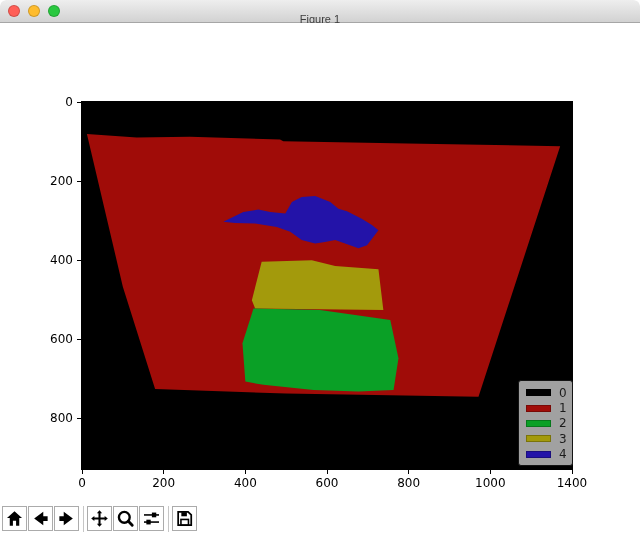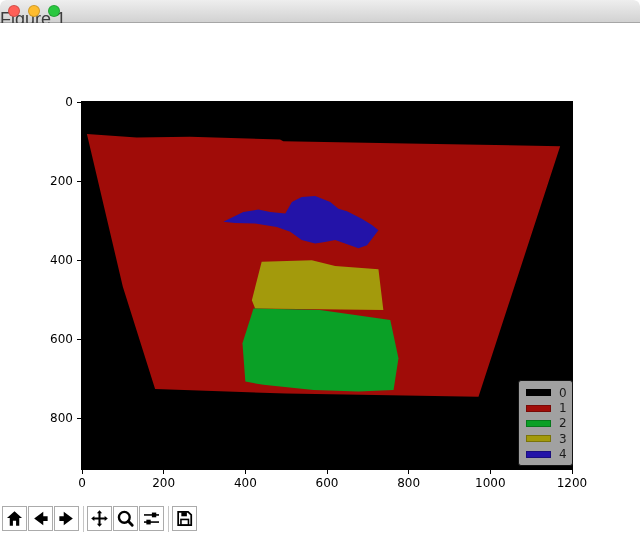--- a/index.html
+++ b/index.html
@@ -5,21 +5,21 @@
   html,body{margin:0;padding:0;background:#ffffff;}
   *{box-sizing:border-box;}
   .window{position:relative;width:640px;height:536px;background:#ffffff;overflow:hidden;
           font-family:"DejaVu Sans",sans-serif;border-radius:6px 6px 0 0;}
   
   .titlebar{position:absolute;top:0;left:0;width:640px;height:23px;
             background:linear-gradient(#eeeeee,#d2d2d2);
             border-bottom:1px solid #a6a6a6;border-radius:6px 6px 0 0;}
   .traffic{position:absolute;top:5px;left:8px;display:flex;gap:8px;}
   .tl{width:12px;height:12px;border-radius:50%;border:0.5px solid rgba(0,0,0,0.18);}
-  .wtitle{width:100%;text-align:left;line-height:22px;font-size:18px;color:#3d3d3d;
+  .wtitle{width:100%;text-align:center;line-height:22px;font-size:11px;color:#3d3d3d;
           font-family:"Liberation Sans",sans-serif;margin-top:8px;}
   
   .canvas{position:absolute;top:23px;left:0;width:640px;height:479px;background:#ffffff;}
   .plotbox{position:absolute;left:81px;top:78px;width:492px;height:369px;
            border:1px solid #000;background:#000;}
   .plotbox svg{display:block;width:100%;height:100%;}
   .tick{position:absolute;background:#000;}
   .ticklabel{position:absolute;font-size:12px;color:#000;line-height:16px;}
   .xlab{text-align:center;}
   .ylab{text-align:right;}
@@ -69,21 +69,21 @@
         <div class="ticklabel xlab" style="left: 133.667px; top: 452px; width: 60px;">200</div>
         <div class="tick" style="left: 244.833px; top: 447px; width: 1px; height: 4px;"></div>
         <div class="ticklabel xlab" style="left: 215.333px; top: 452px; width: 60px;">400</div>
         <div class="tick" style="left: 326.5px; top: 447px; width: 1px; height: 4px;"></div>
         <div class="ticklabel xlab" style="left: 297px; top: 452px; width: 60px;">600</div>
         <div class="tick" style="left: 408.167px; top: 447px; width: 1px; height: 4px;"></div>
         <div class="ticklabel xlab" style="left: 378.667px; top: 452px; width: 60px;">800</div>
         <div class="tick" style="left: 489.833px; top: 447px; width: 1px; height: 4px;"></div>
         <div class="ticklabel xlab" style="left: 460.333px; top: 452px; width: 60px; text-align: center;">1000</div>
         <div class="tick" style="left: 571.5px; top: 447px; width: 1px; height: 4px;"></div>
-        <div class="ticklabel xlab" style="left: 542px; top: 452px; width: 60px;">1200</div>
+        <div class="ticklabel xlab" style="left: 542px; top: 452px; width: 60px;">1400</div>
         <div class="tick" style="left: 77px; top: 78.5px; width: 4px; height: 1px;"></div>
         <div class="ticklabel ylab" style="left: 29px; top: 71px; width: 44px;">0</div>
         <div class="tick" style="left: 77px; top: 157.595px; width: 4px; height: 1px;"></div>
         <div class="ticklabel ylab" style="left: 29px; top: 150.095px; width: 44px;">200</div>
         <div class="tick" style="left: 77px; top: 236.69px; width: 4px; height: 1px;"></div>
         <div class="ticklabel ylab" style="left: 29px; top: 229.19px; width: 44px;">400</div>
         <div class="tick" style="left: 77px; top: 315.784px; width: 4px; height: 1px;"></div>
         <div class="ticklabel ylab" style="left: 29px; top: 308.284px; width: 44px;">600</div>
         <div class="tick" style="left: 77px; top: 394.879px; width: 4px; height: 1px;"></div>
         <div class="ticklabel ylab" style="left: 29px; top: 387.379px; width: 44px;">800</div>

